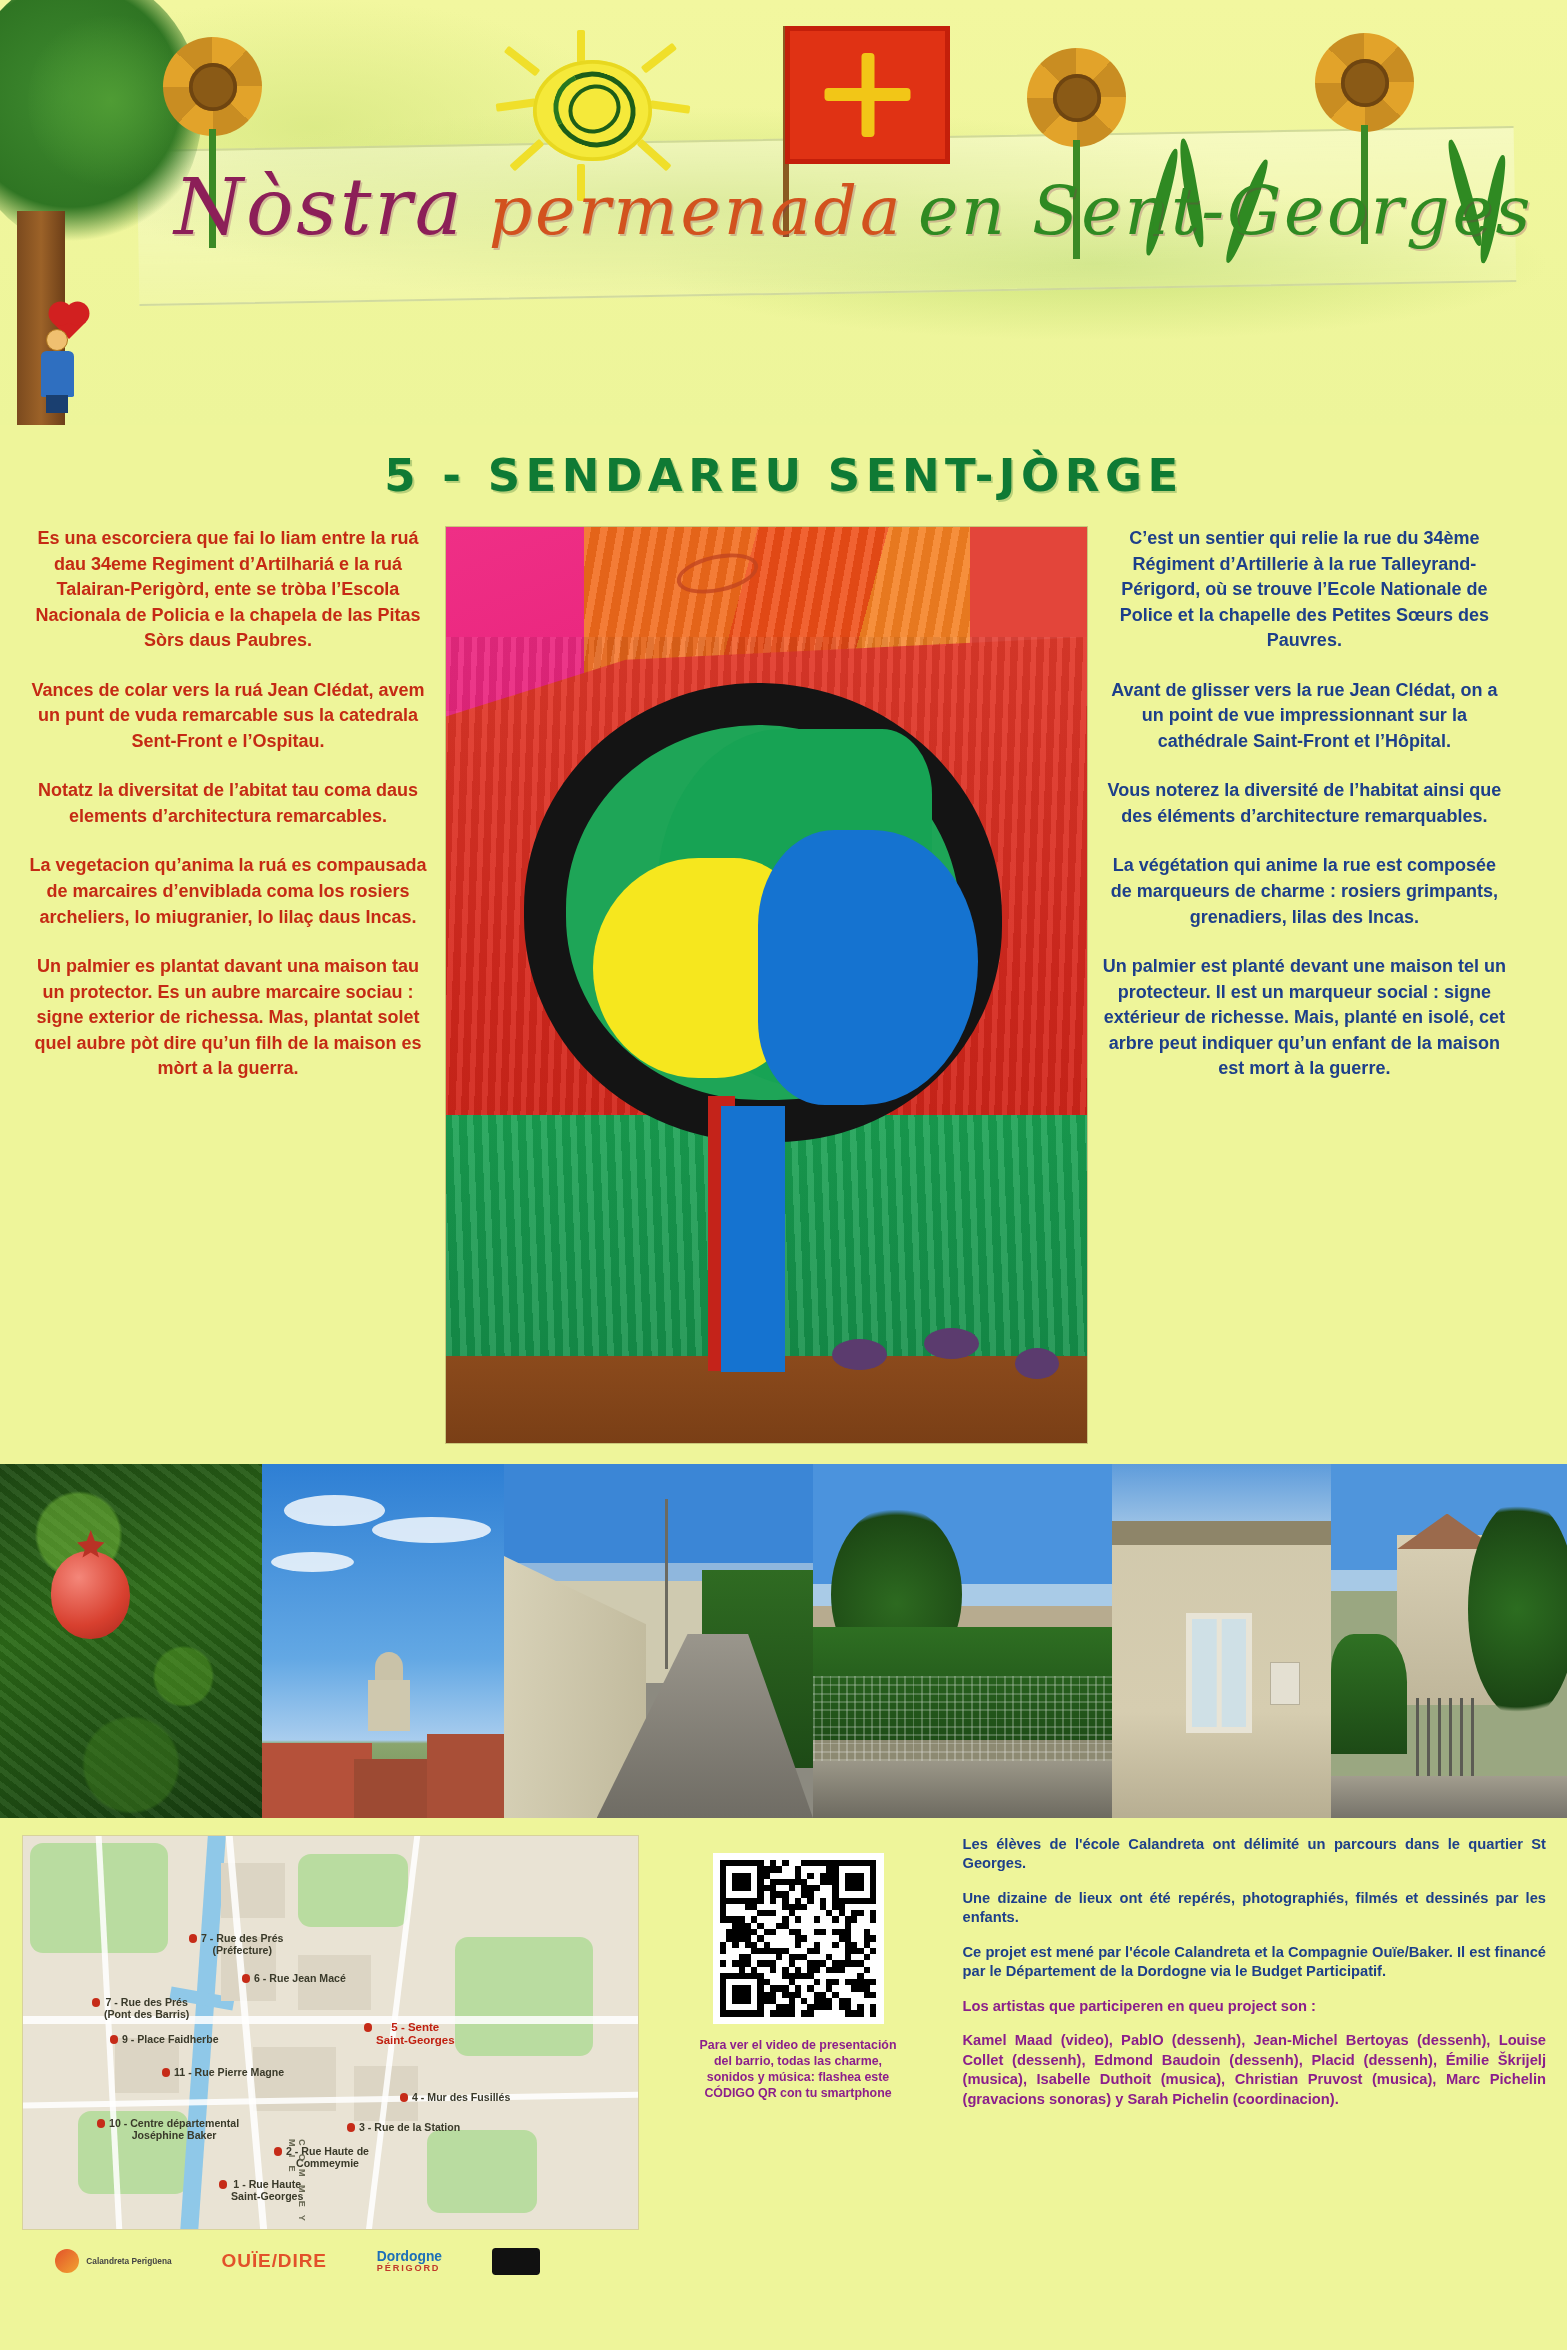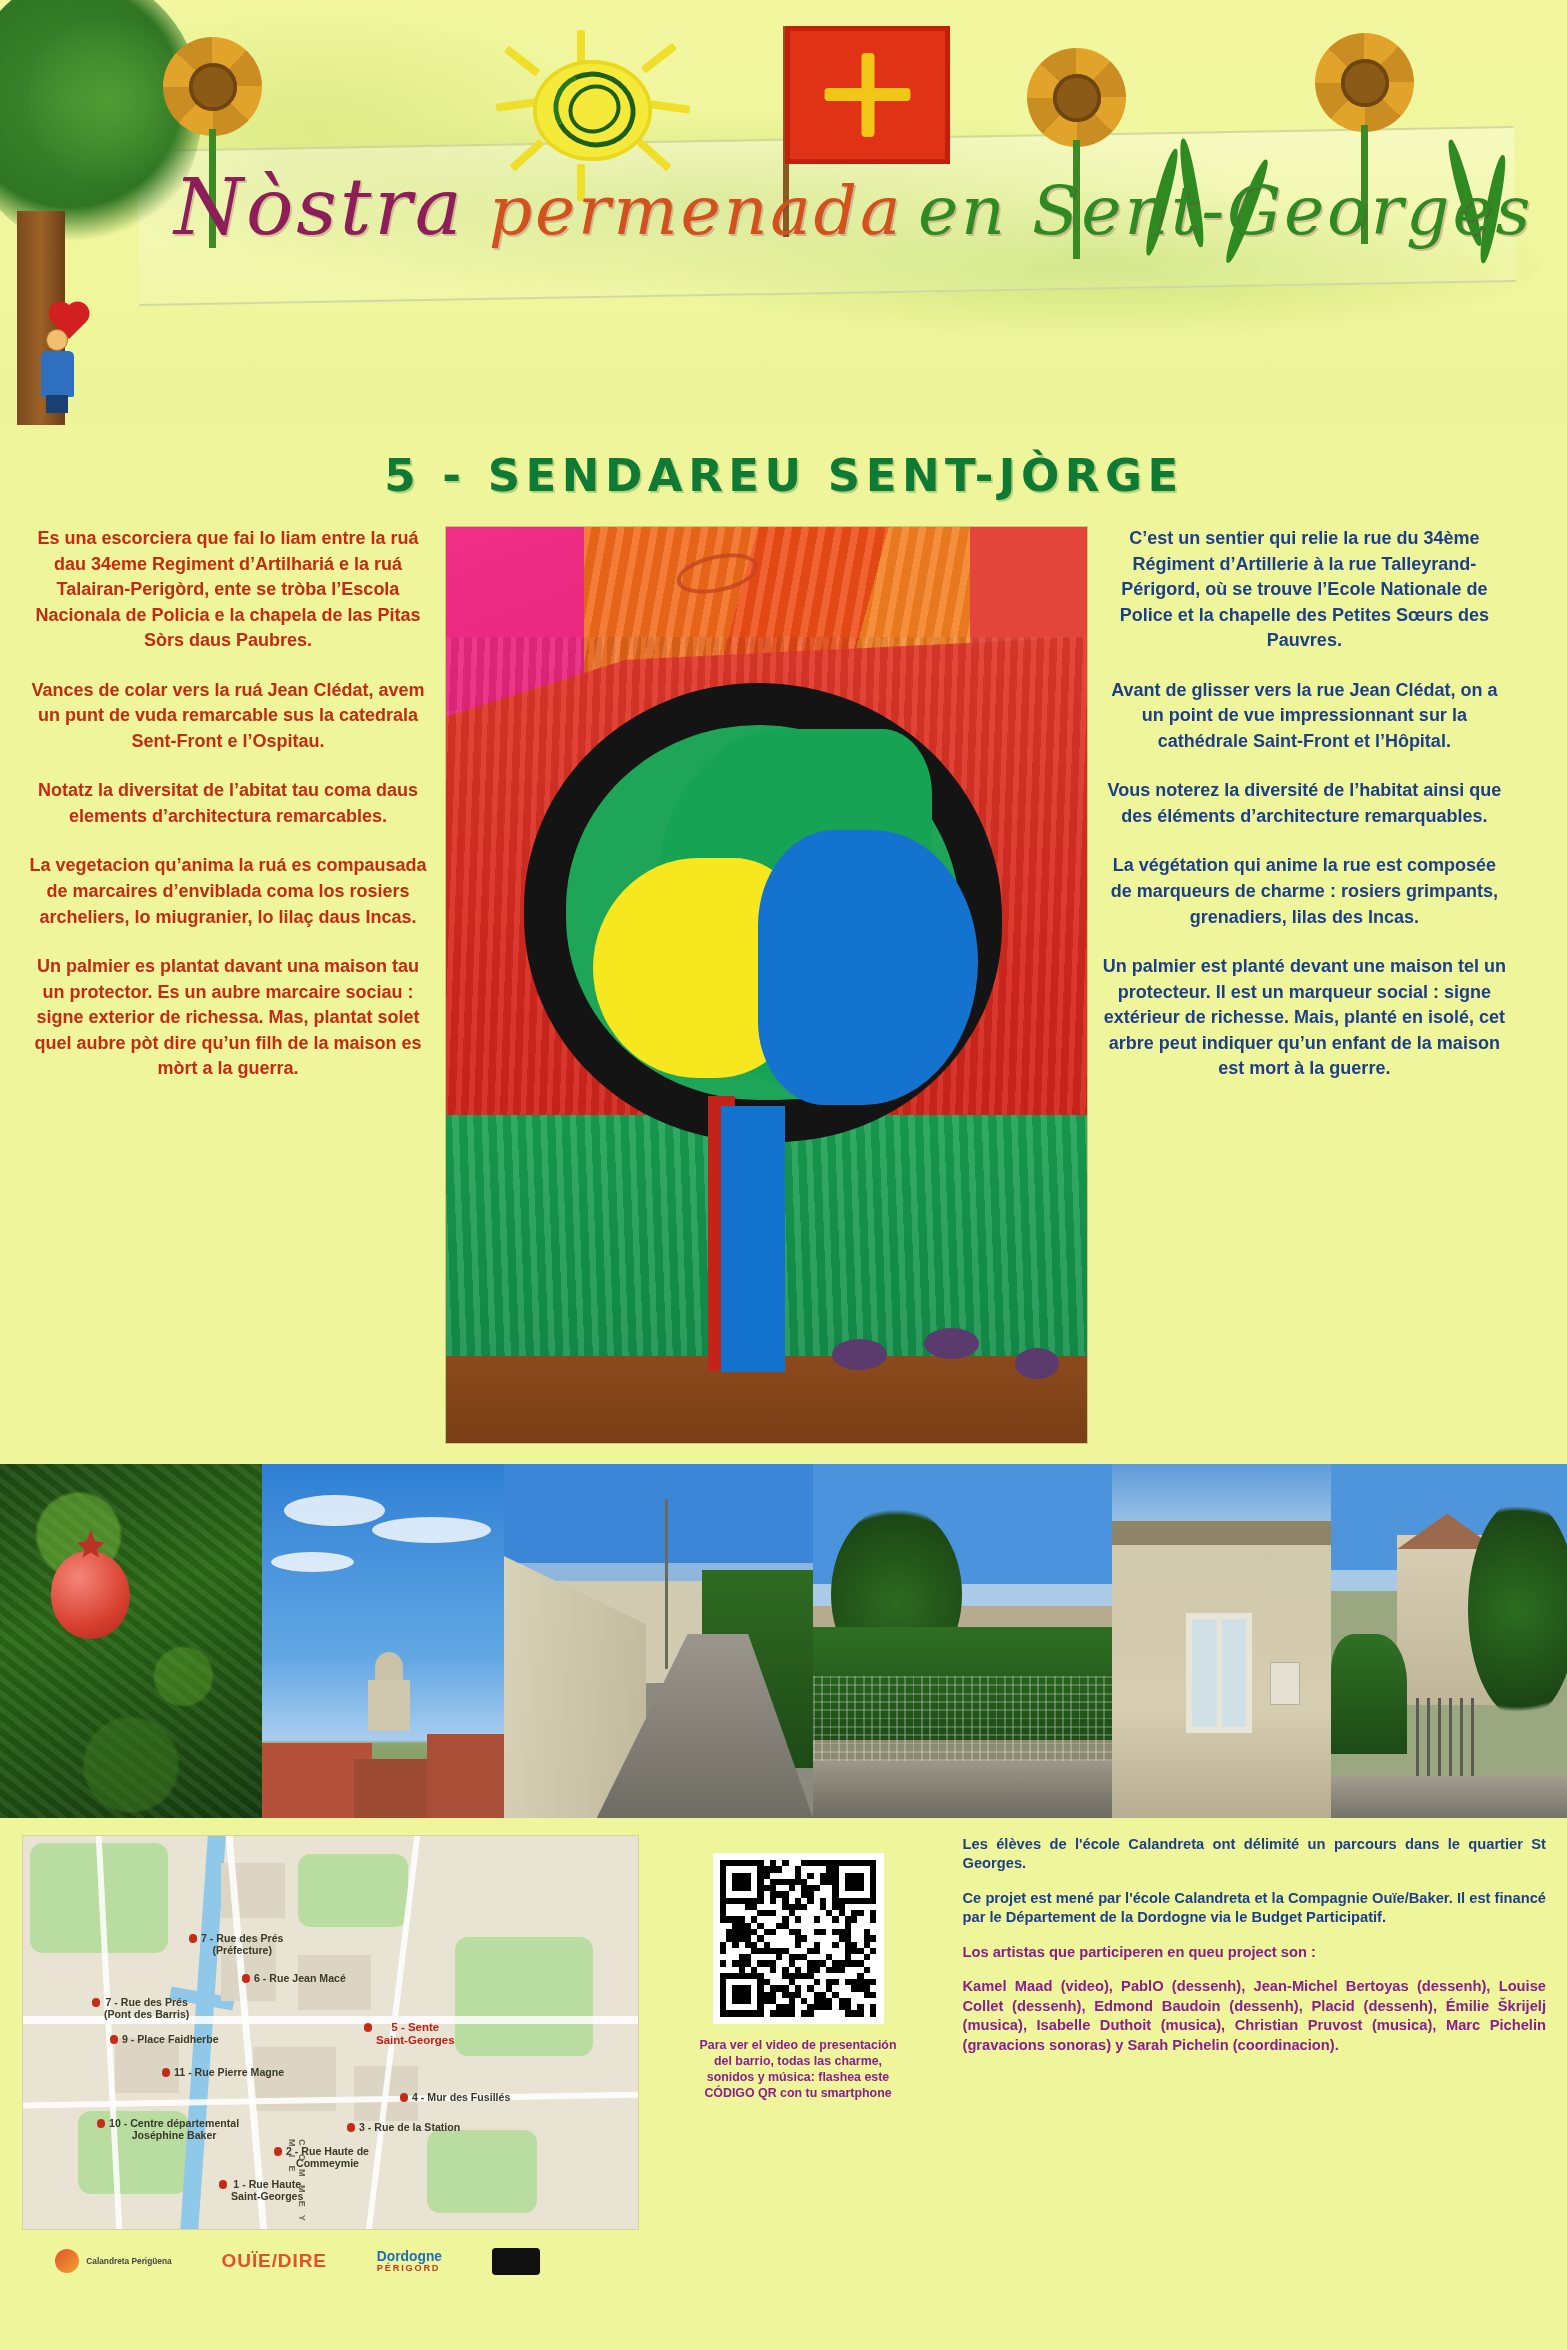--- a/index.html
+++ b/index.html
@@ -1391,20 +1391,21 @@
     <div class="qr-note es">
       <div>Para ver el video de presentación</div>
       <div>del barrio, todas las charme,</div>
       <div>sonidos y música: flashea este</div>
       <div>CÓDIGO QR con tu smartphone</div>
     </div>
   </div>
 
   <div class="info-col">
     <p>Les élèves de l'école Calandreta ont délimité un parcours dans le quartier St Georges.</p>
+    <p>Une dizaine de lieux ont été repérés, photographiés, filmés et dessinés par les enfants.</p>
     <p>Ce projet est mené par l'école Calandreta et la Compagnie Ouïe/Baker. Il est financé par le Département de la Dordogne via le Budget Participatif.</p>
     <p class="oc">Los artistas que participeren en queu project son :</p>
     <p class="oc">Kamel Maad (video), PablO (dessenh), Jean-Michel Bertoyas (dessenh), Louise Collet (dessenh), Edmond Baudoin (dessenh), Placid (dessenh), Émilie Škrijelj (musica), Isabelle Duthoit (musica), Christian Pruvost (musica), Marc Pichelin (gravacions sonoras) y Sarah Pichelin (coordinacion).</p>
   </div>
 </div>
 
 <div class="logo-bar">
   <div class="logo">
     <div class="logo-mark"></div>
     <div class="logo-cal-text">Calandreta Perigüena</div>

